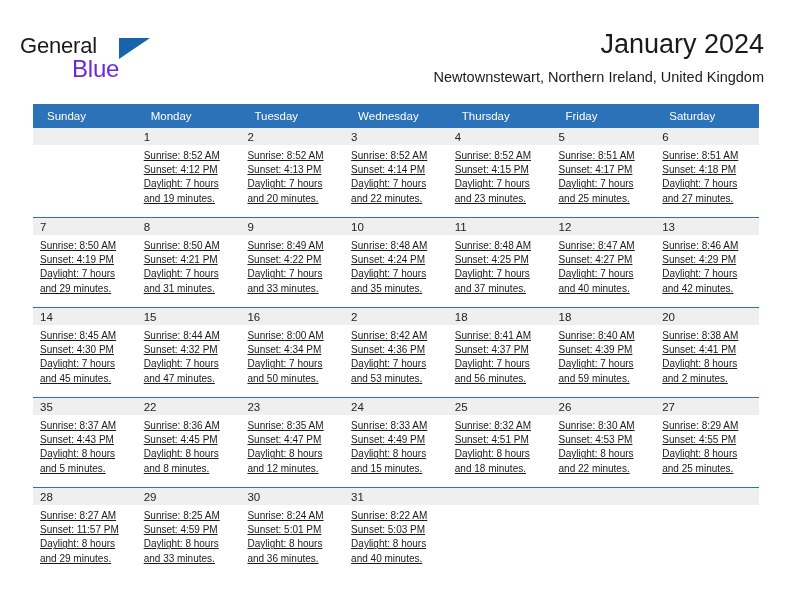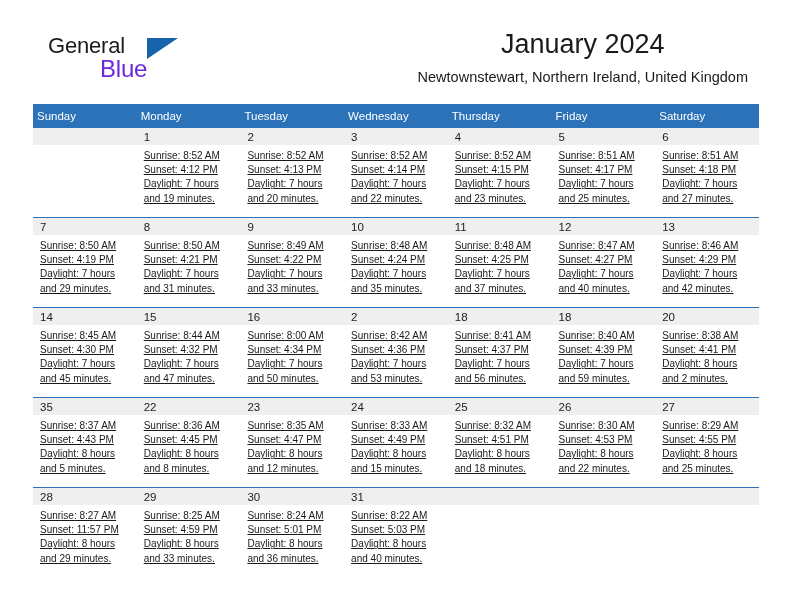--- a/index.html
+++ b/index.html
@@ -24,21 +24,21 @@
   
   .header {
     position: absolute;
     left: 0;
     top: 0;
     width: 792px;
     height: 102px;
   }
   .logo {
     position: absolute;
-    left: 48px;
+    left: 20px;
     top: 33px;
     width: 180px;
     height: 50px;
   }
   .logo-line1 {
     position: absolute;
     left: 0;
     top: 0;
     font-size: 22px;
     color: #1a1a1a;
@@ -59,23 +59,23 @@
     left: 99px;
     top: 5px;
     width: 0;
     height: 0;
     border-left: 31px solid #1864ab;
     border-bottom: 21px solid transparent;
   }
 
   .title-block {
     position: absolute;
-    right: 44px;
+    right: 28px;
     top: 28px;
-    text-align: center;
+    text-align: right;
   }
   .cal-title {
     font-size: 27px;
     color: #1a1a1a;
     line-height: 32px;
     white-space: nowrap;
     font-weight: normal;
     margin: 0;
   }
   .cal-subtitle {
@@ -94,21 +94,21 @@
     width: 726px;
     border-collapse: collapse;
     table-layout: fixed;
   }
   .calendar th {
     background: #2b72b8;
     color: #ffffff;
     font-size: 11.5px;
     font-weight: normal;
     text-align: left;
-    padding: 5px 0 5px 4px;
+    padding: 5px 0 5px 14px;
     height: 13px;
     border: none;
     margin-top: 20px;
   }
   .calendar td {
     vertical-align: top;
     padding: 0;
     border: none;
     width: 103.71px;
     height: 90px;

